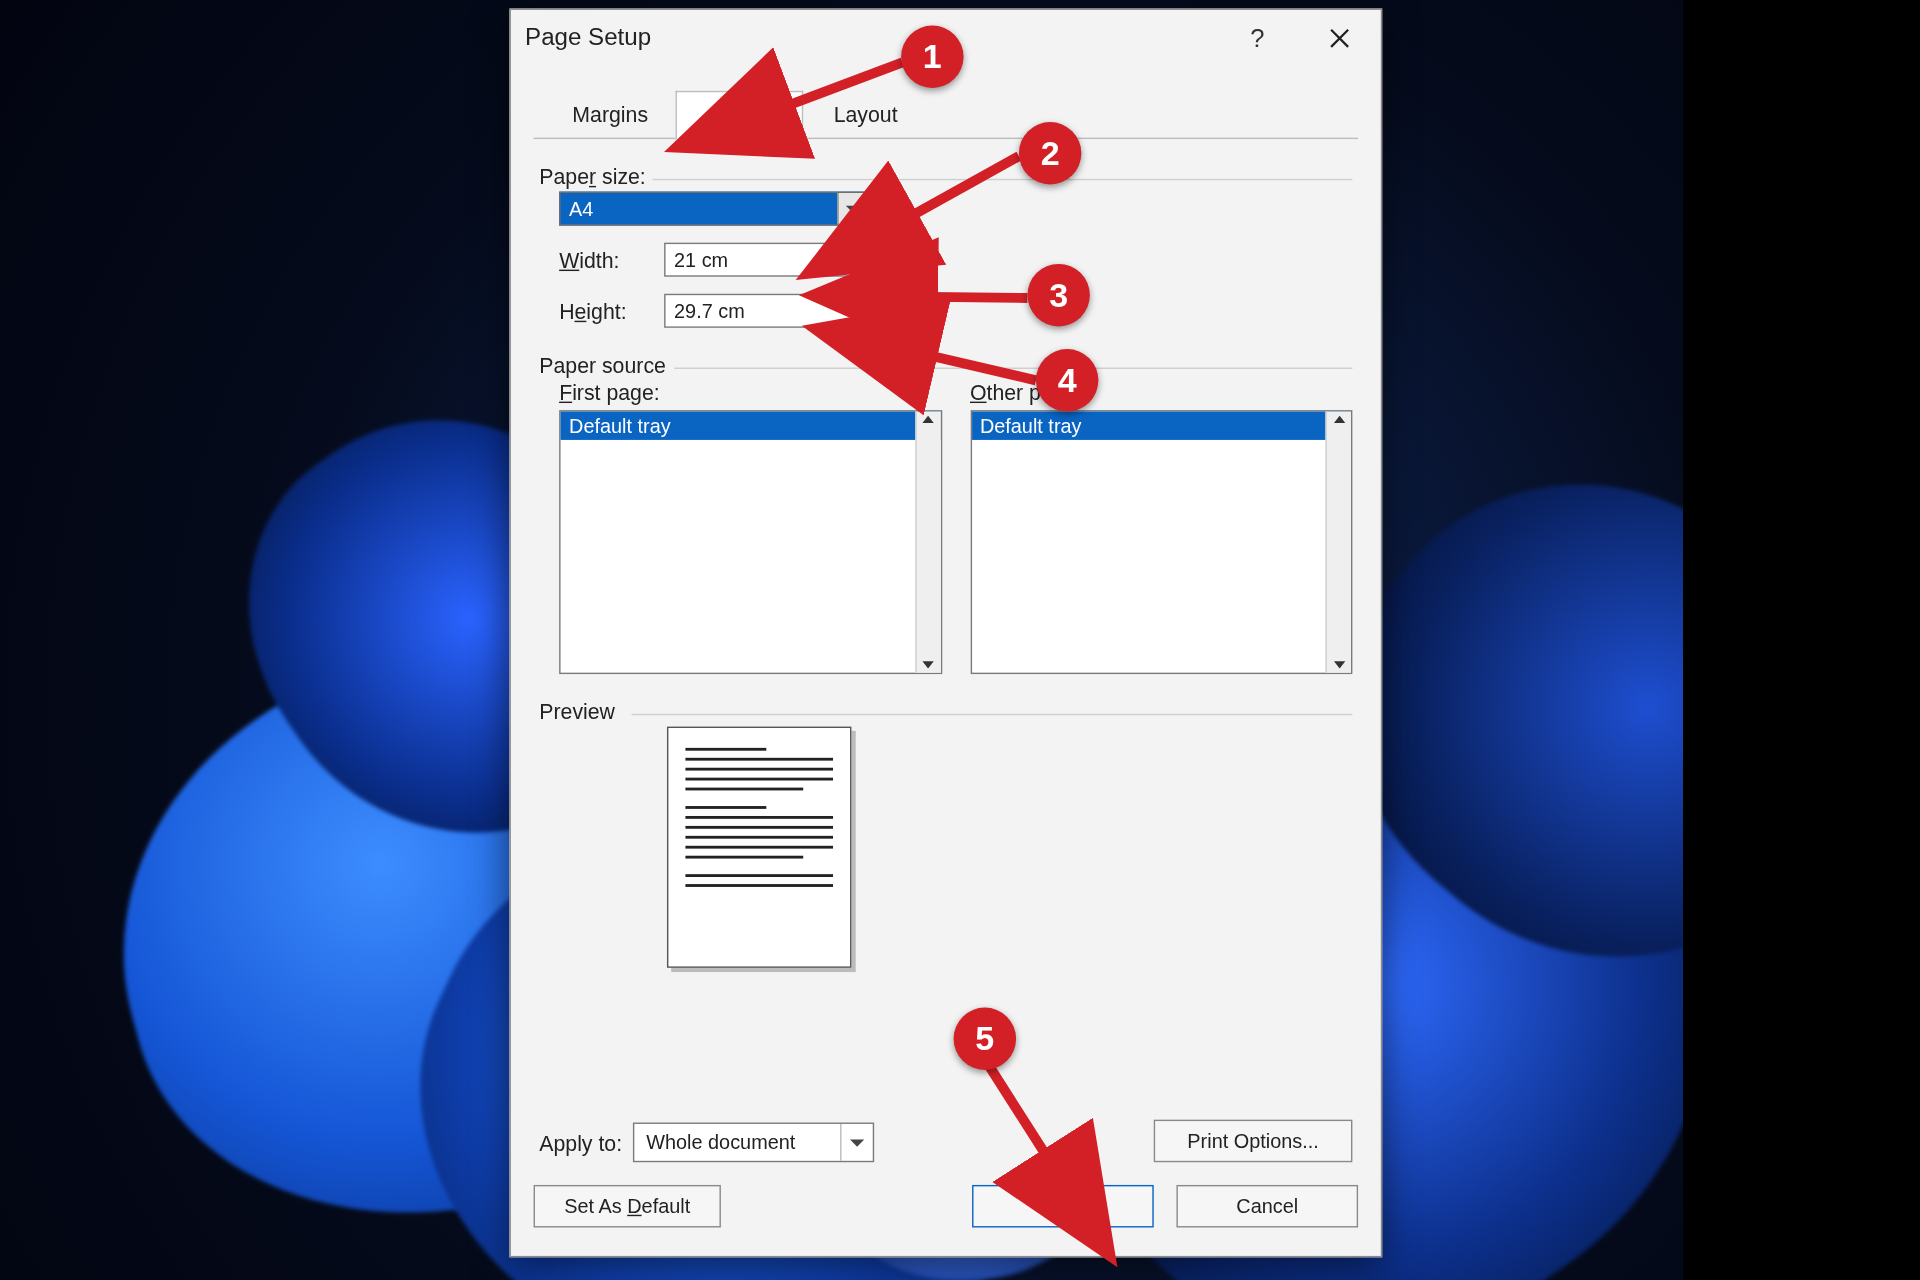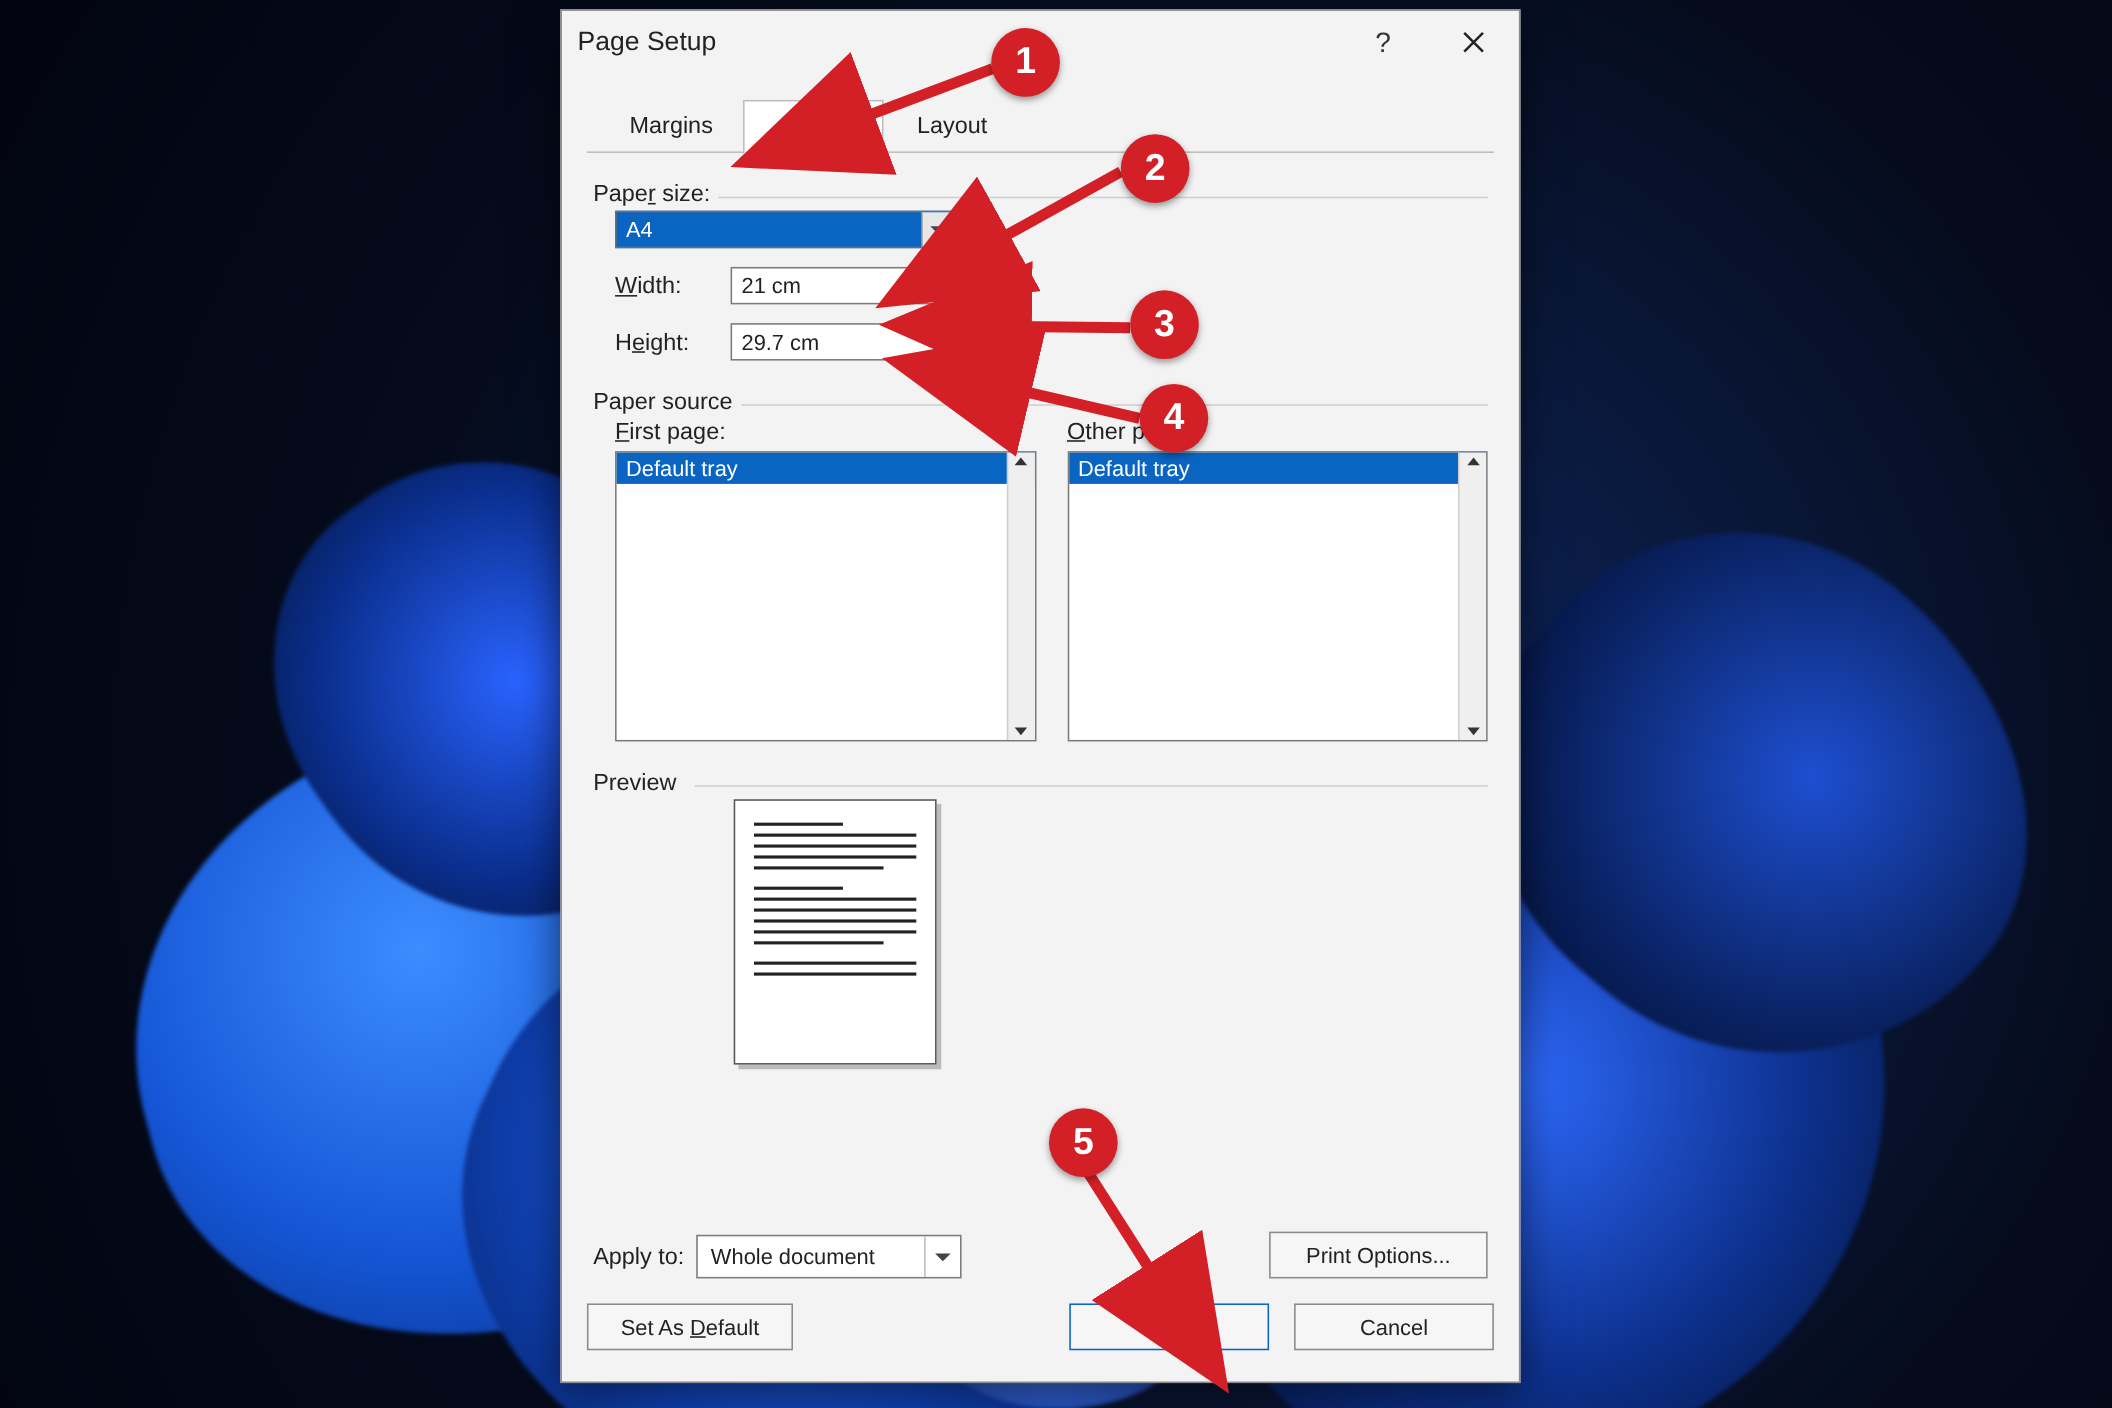--- a/index.html
+++ b/index.html
@@ -9,21 +9,21 @@
     height: 1280px;
     overflow: hidden;
     font-family: "Segoe UI", Tahoma, sans-serif;
     font-size: 14px;
     background: #000;
   }
 
   
   #scene {
     position: relative;
-    width: 1920px;
+    width: 1683px;
     height: 1280px;
   }
   #wallpaper {
     position: absolute;
     inset: 0;
     background: radial-gradient(circle at 60% 55%, #0d2a6b 0%, #0a1a3f 30%, #050b1c 60%, #020410 100%);
     overflow: hidden;
   }
   
   .petal {

